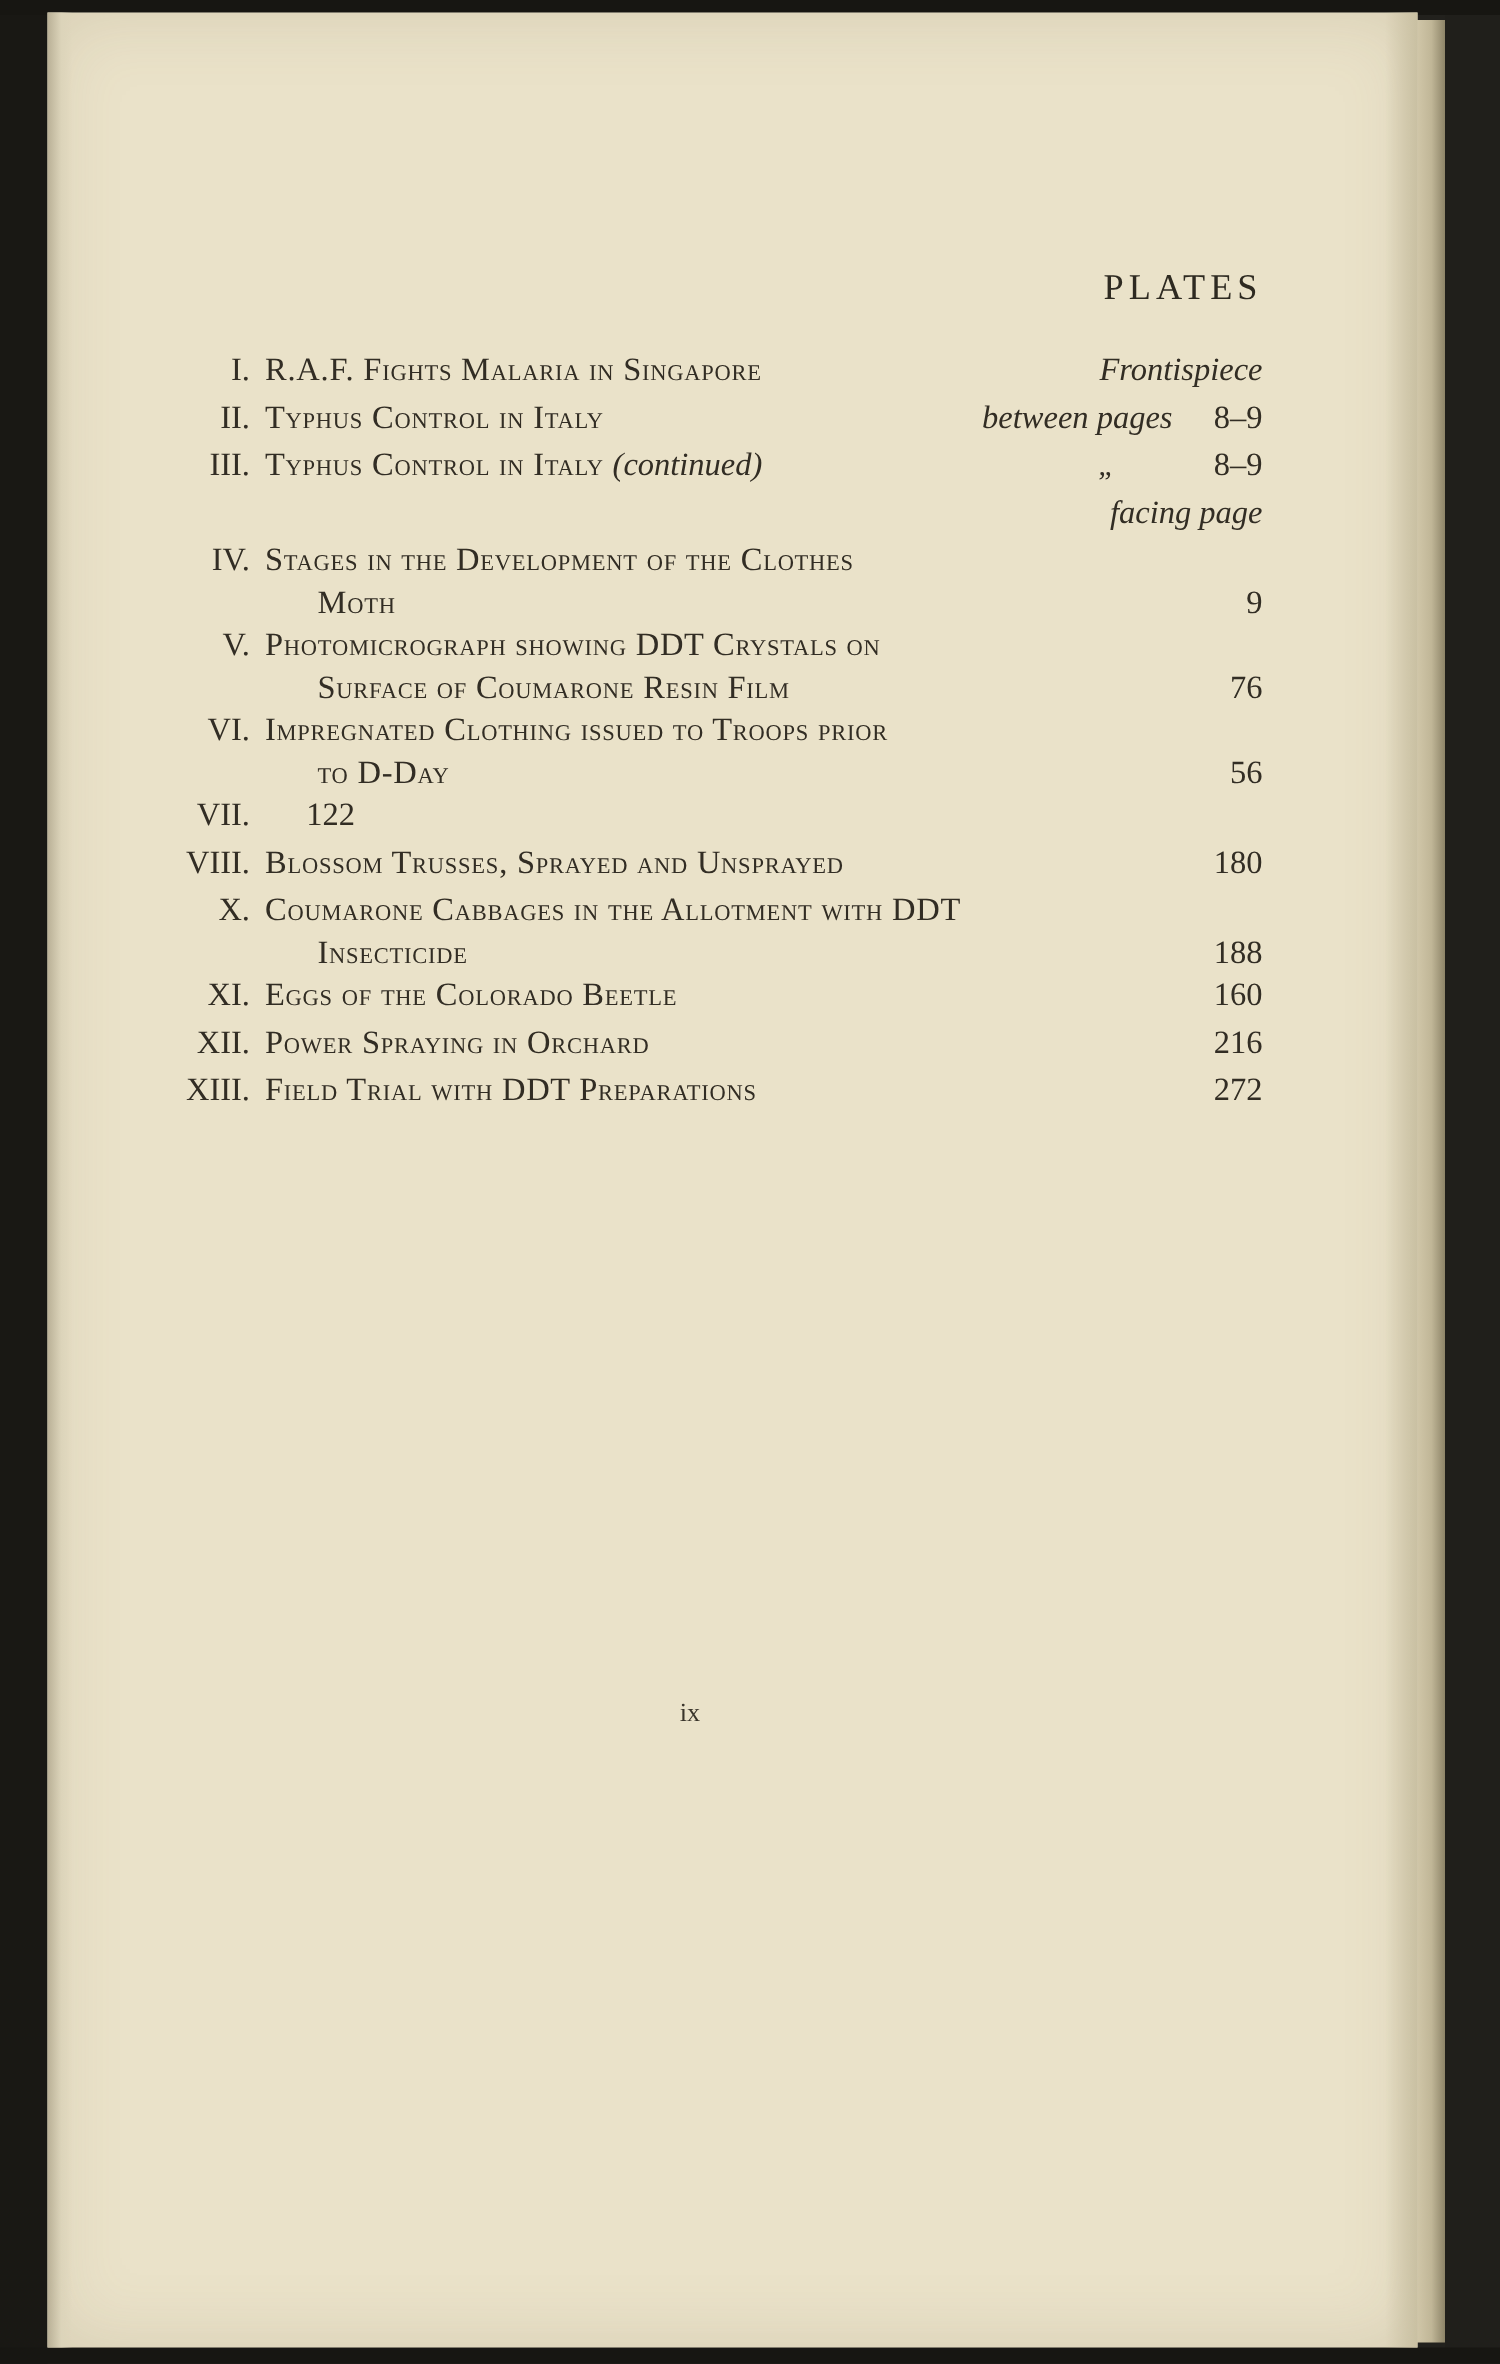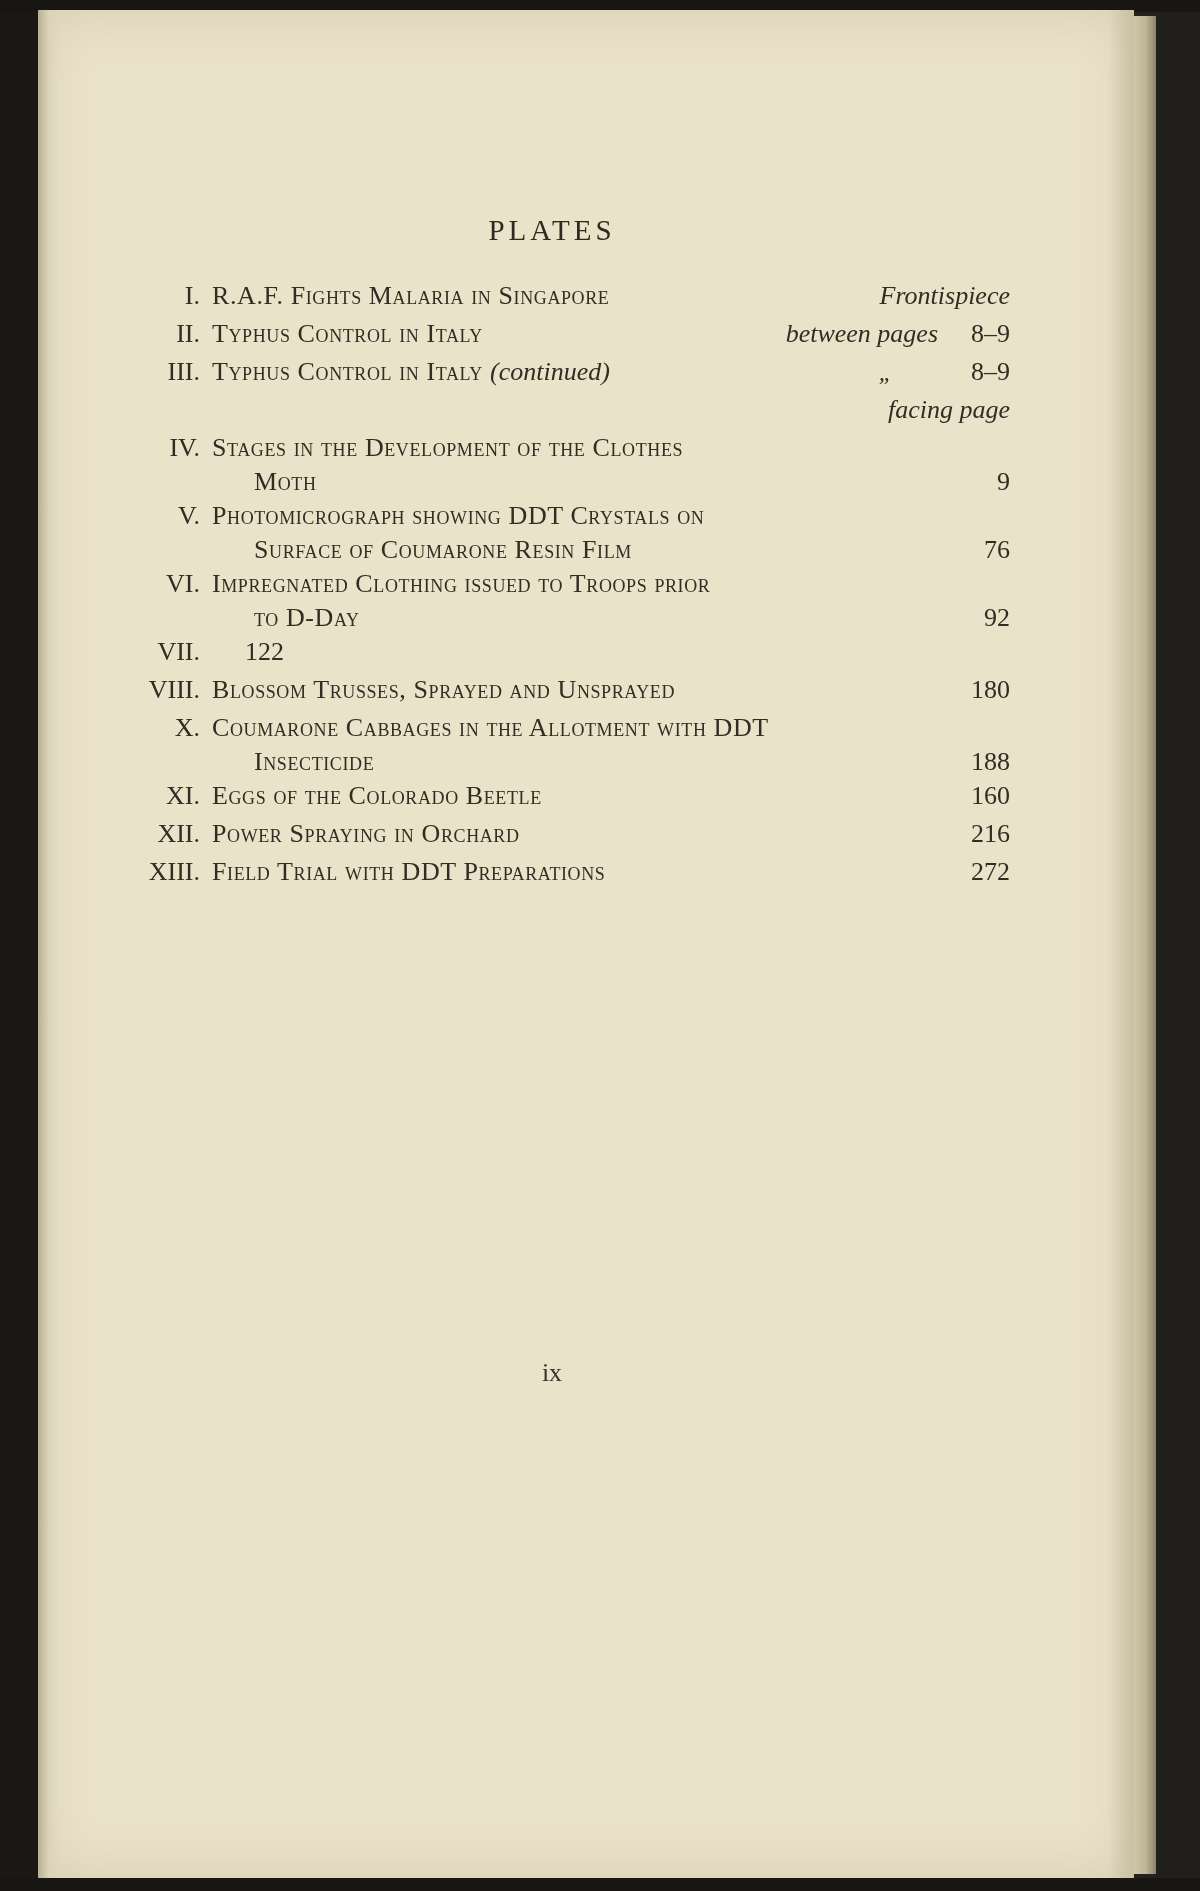--- a/index.html
+++ b/index.html
@@ -16,37 +16,37 @@
   
   .page{position:absolute;left:38px;top:10px;width:1096px;height:1868px;
         background:#eae2c9;
         box-shadow:inset 0 0 60px rgba(120,105,70,.18);}
   .page::before{content:"";position:absolute;left:0;top:0;width:20px;height:100%;
         background:linear-gradient(90deg,#b9b096 0%,#dcd4ba 55%,rgba(234,226,201,0) 100%);}
   .page::after{content:"";position:absolute;right:0;top:0;width:26px;height:100%;
         background:linear-gradient(270deg,#c9c0a2 0%,rgba(234,226,201,0) 100%);}
 
   .content{position:absolute;left:56px;top:204px;width:916px;color:#322d24;}
-  .plates-title{text-align:center;font-size:29px;letter-spacing:4px;color:#2e2a21;
+  .plates-title{text-align:right;font-size:29px;letter-spacing:4px;color:#2e2a21;
         font-variant:normal;margin:0 0 30px 0;font-weight:normal;}
 
   .list{font-size:26px;}
   .row{display:flex;align-items:baseline;height:38px;line-height:38px;white-space:nowrap;}
   .row.sub{height:30px;line-height:30px;}
   .num{width:118px;padding-right:12px;box-sizing:border-box;text-align:right;flex:0 0 auto;}
   .t{flex:1 1 auto;font-variant:small-caps;letter-spacing:.6px;overflow:hidden;}
   .sub .t{padding-left:42px;}
   .cont{font-variant:normal;font-style:italic;letter-spacing:0;}
   .note{font-style:italic;flex:0 0 auto;margin-left:12px;}
   .note-ditto{margin-right:46px;font-size:24px;}
   .pg{flex:0 0 auto;width:72px;text-align:right;}
   .row.facing{justify-content:flex-end;font-style:italic;}
 
   .folio{position:absolute;left:56px;top:1348px;width:916px;text-align:center;
-         font-size:26px;color:#3a352b;}
+         font-size:21px;color:#3a352b;}
 </style>
 </head>
 <body>
 
 <div class="scene">
   <div class="cover-left"></div>
   <div class="cover-right"></div>
   <div class="page-edges"></div>
   <div class="cover-top"></div>
   <div class="cover-bottom"></div>
@@ -102,21 +102,21 @@
           <span class="pg">76</span>
         </div>
 
         <div class="row">
           <span class="num">VI.</span>
           <span class="t">Impregnated Clothing issued to Troops prior</span>
         </div>
         <div class="row sub">
           <span class="num"></span>
           <span class="t">to D-Day</span>
-          <span class="pg">92</span>
+          <span class="pg">56</span>
         </div>
 
         <div class="row">
           <span class="num">VII.</span>
           <span class="pg">122</span>
         </div>
 
         <div class="row">
           <span class="num">VIII.</span>
           <span class="t">Blossom Trusses, Sprayed and Unsprayed</span>

